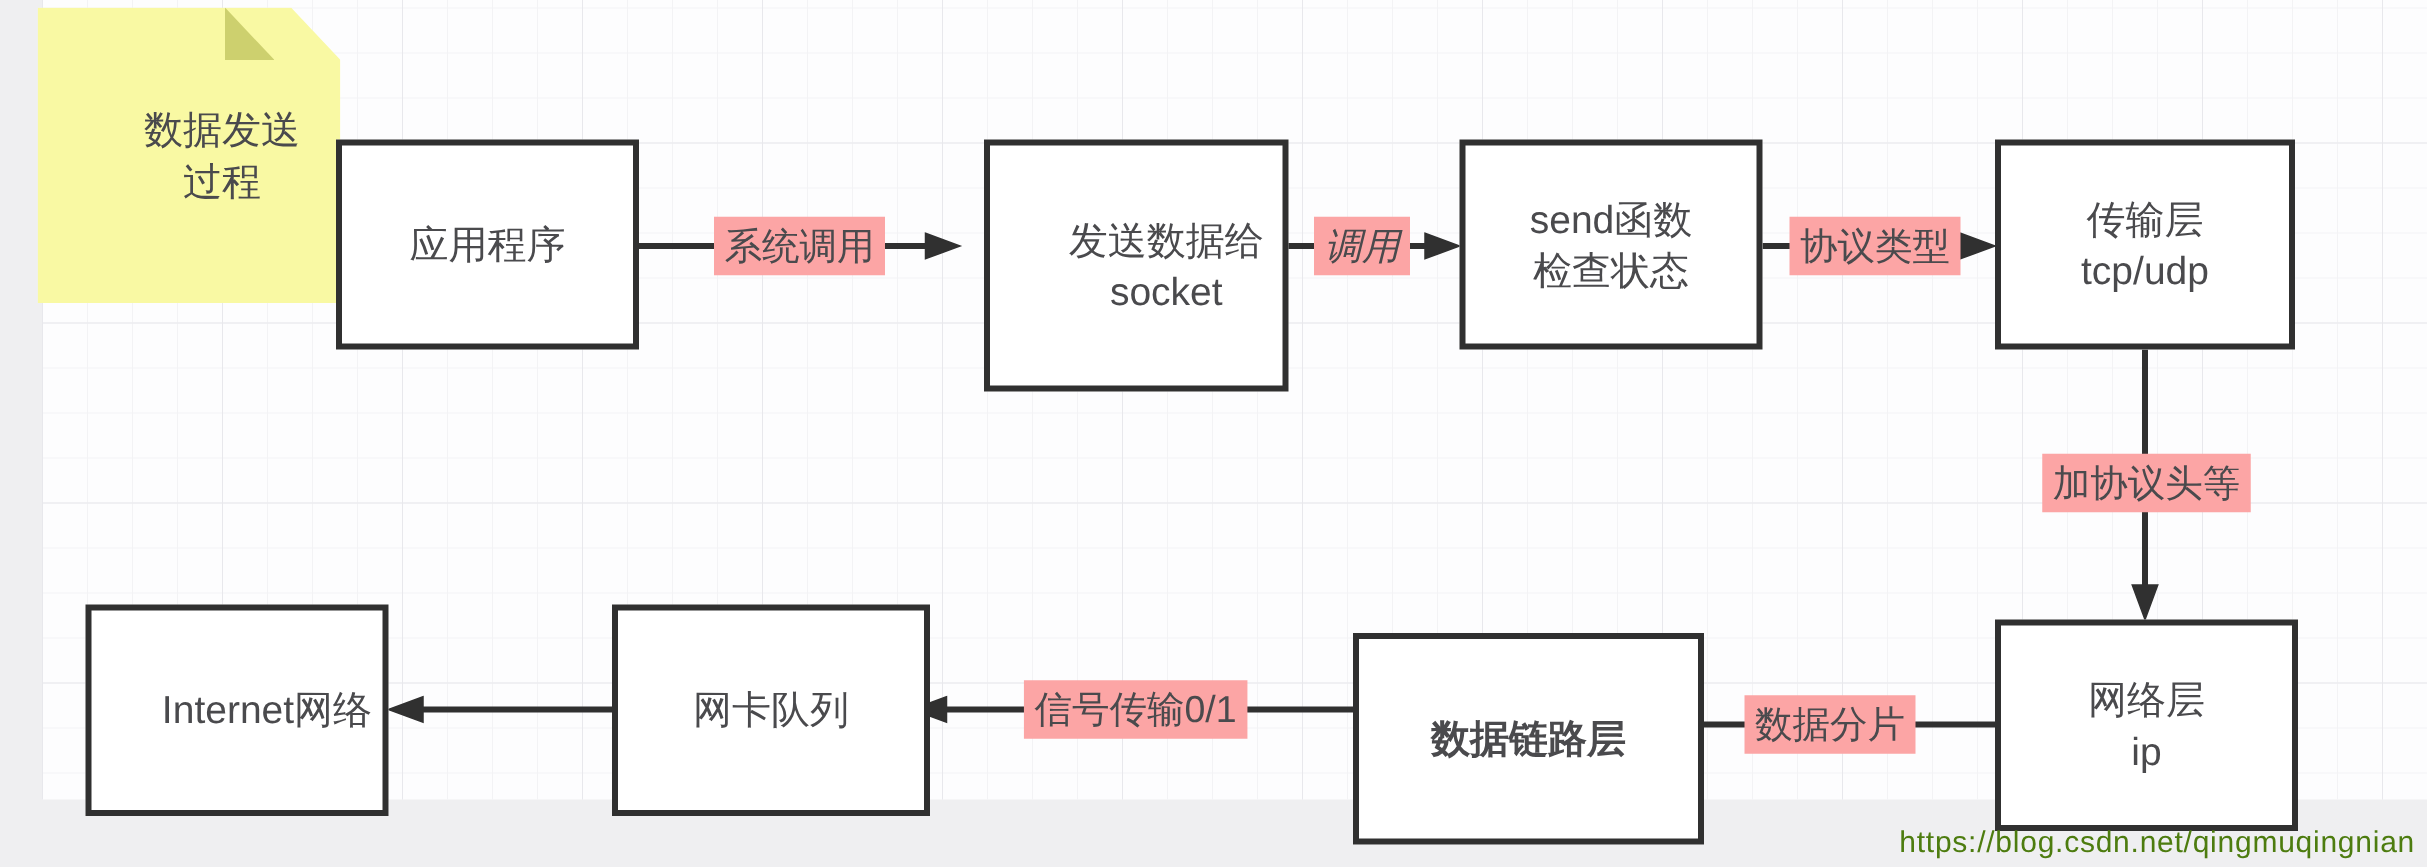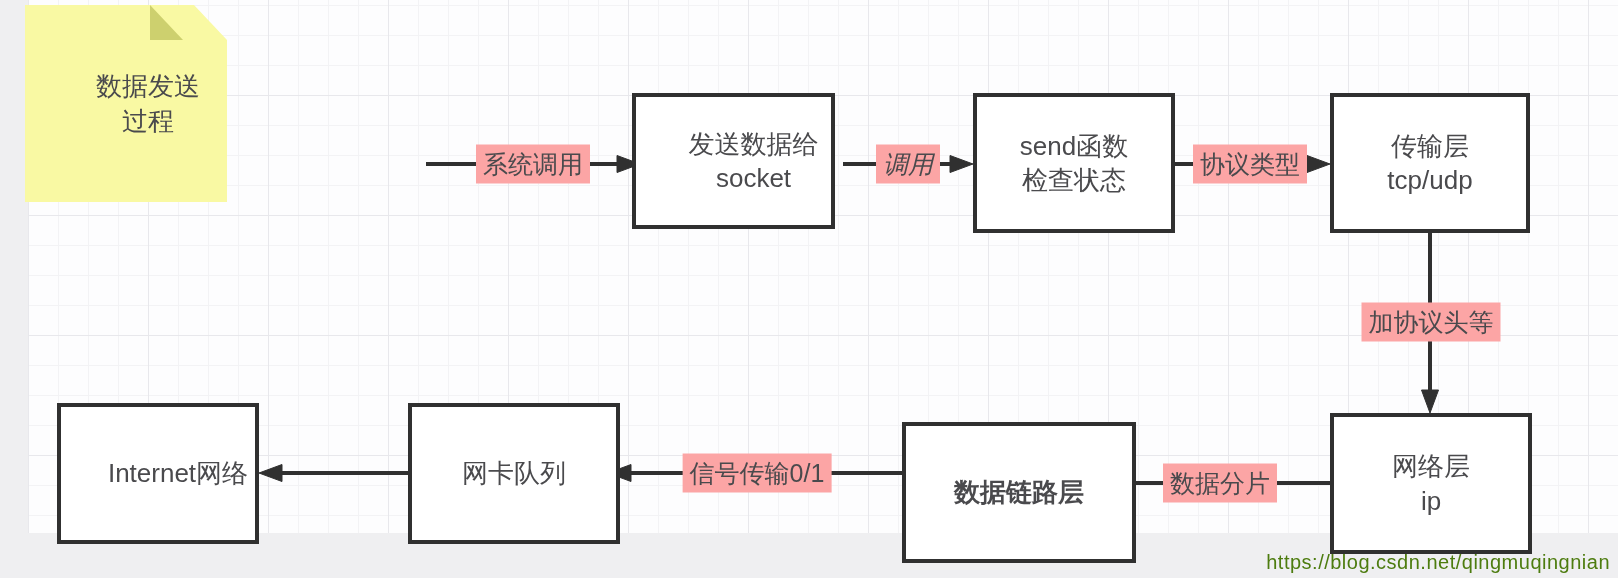--- a/index.html
+++ b/index.html
@@ -131,21 +131,24 @@
     <line x1="408" y1="473" x2="277" y2="473"></line>
     <polygon points="282,464.5 259,473 282,481.5"></polygon>
   </svg>
 
   <div class="sticky-note">
     <span class="sticky-note-label">数据发送
 过程</span>
   </div>
   <div class="sticky-note-fold" style="left:150px; top:5px; right:auto;"></div>
 
-  <div class="node" style="left:632px; top:93px; width:203px; height:136px;padding-left:40px;">
+  <div class="node" style="left:224px; top:93px; width:202px; height:140px;">
+    <span class="node-label">应用程序</span>
+  </div>
+  <div class="node" style="left:656px; top:93px; width:203px; height:168px;padding-left:40px;">
     <span class="node-label">发送数据给
 socket</span>
   </div>
   <div class="node" style="left:973px; top:93px; width:202px; height:140px;">
     <span class="node-label">send函数
 检查状态</span>
   </div>
   <div class="node" style="left:1330px; top:93px; width:200px; height:140px;">
     <span class="node-label">传输层
 tcp/udp</span>

